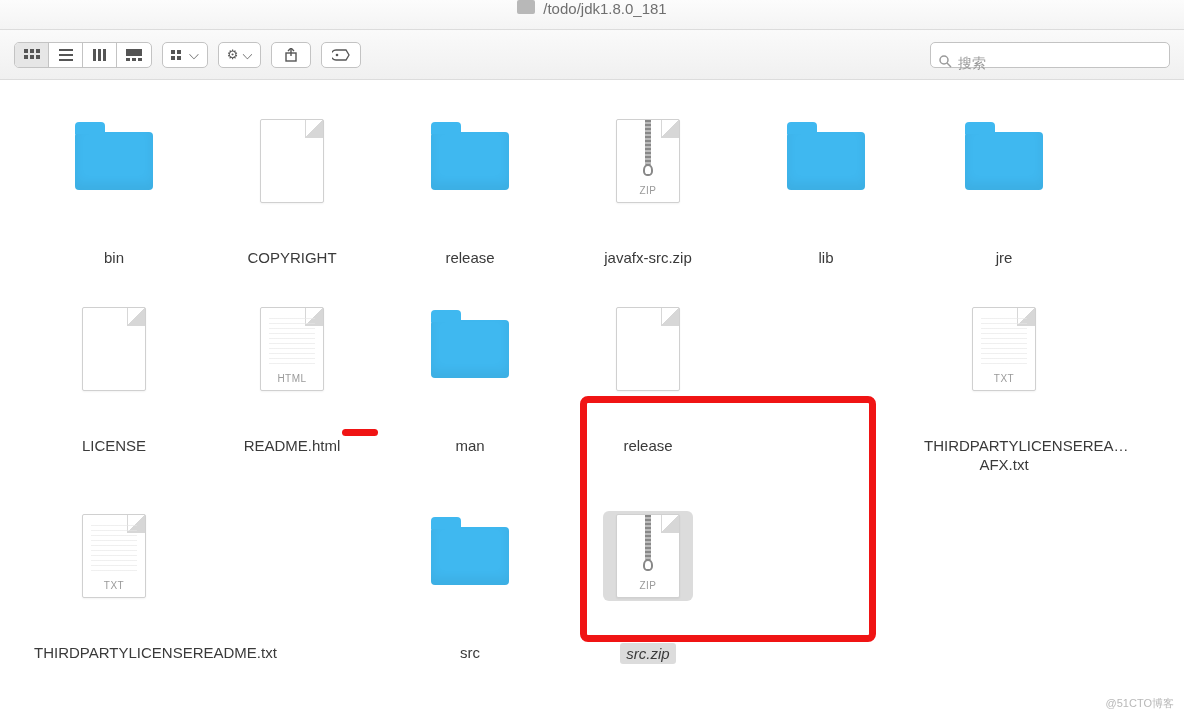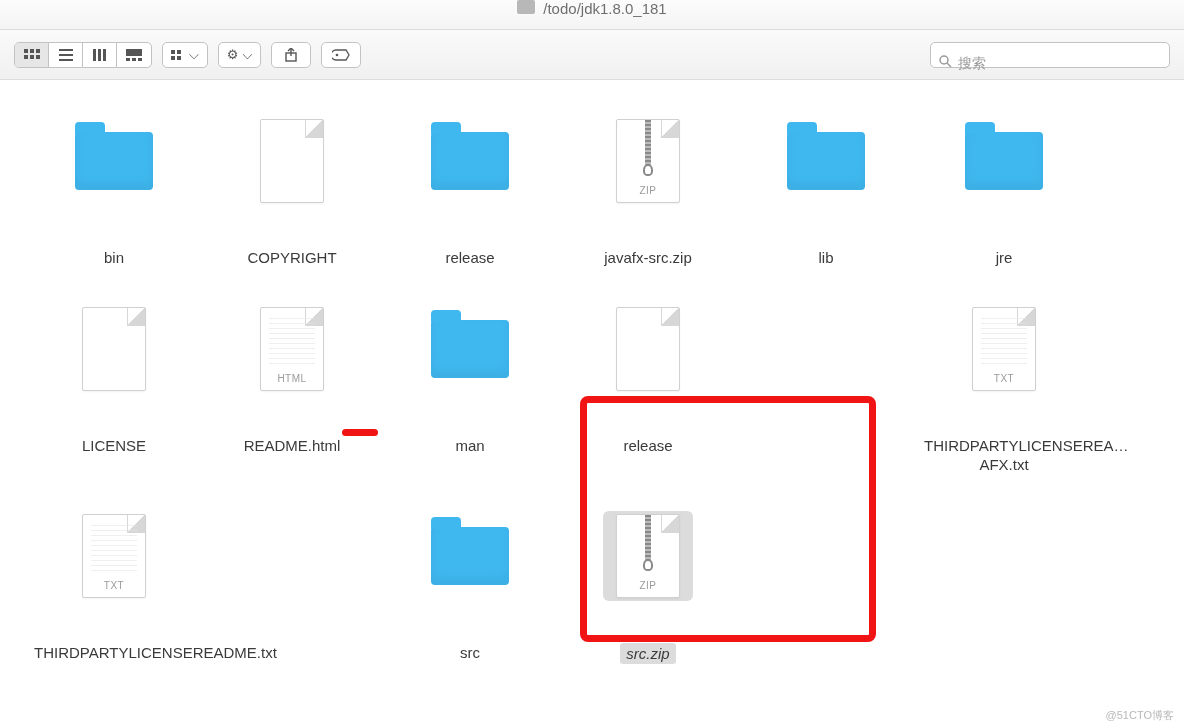--- a/index.html
+++ b/index.html
@@ -24,21 +24,21 @@
   .folder::before { content:""; position:absolute; top:-10px; left:0; width:30px; height:12px; background:#3fb8f0; border-radius:4px 4px 0 0; }
   .file { width: 64px; height: 84px; background:#fff; border:1px solid #d0d0d0; border-radius:2px; position:relative; box-shadow: 0 1px 2px rgba(0,0,0,0.05); }
   .file .fold { position:absolute; top:0; right:0; width:18px; height:18px; background:linear-gradient(135deg,#fff 0 49%, #d7d7d7 50%); border-bottom:1px solid #d7d7d7; border-left:1px solid #d7d7d7; }
   .file .tag { position:absolute; bottom:6px; left:0; right:0; text-align:center; font-size:10px; color:#9a9a9a; letter-spacing:0.5px; }
   .file.txt .lines, .file.html .lines { position:absolute; top:10px; left:8px; right:8px; bottom:24px; background: repeating-linear-gradient(#e5e5e5 0 1px, transparent 1px 5px); opacity:0.6; }
   .zipper { position:absolute; top:0; left:50%; transform:translateX(-50%); width:6px; height:46px; background:repeating-linear-gradient(#888 0 2px, #bbb 2px 4px); border-radius:0 0 3px 3px; }
   .zip-pull { position:absolute; top:44px; left:50%; transform:translateX(-50%); width:10px; height:12px; border:2px solid #888; border-radius:50% 50% 40% 40%; }
   .label { max-width: 160px; line-height: 1.3; margin-top: 32px; }
   .red-highlight { position:absolute; border:7px solid #f01414; border-radius:8px; pointer-events:none; }
   .red-mark { position:absolute; width:36px; height:7px; background:#f01414; border-radius:4px; }
-  .watermark { position:absolute; bottom:0; right:10px; font-size:11px; color:#b8b8b8; }
+  .watermark { position:absolute; bottom:12px; right:10px; font-size:11px; color:#b8b8b8; }
   svg { display:block; }
 </style>
 </head>
 <body>
 
 <div class="titlebar">
   <span class="title-folder-icon"></span>
   <span>/todo/jdk1.8.0_181</span>
 </div>
 

